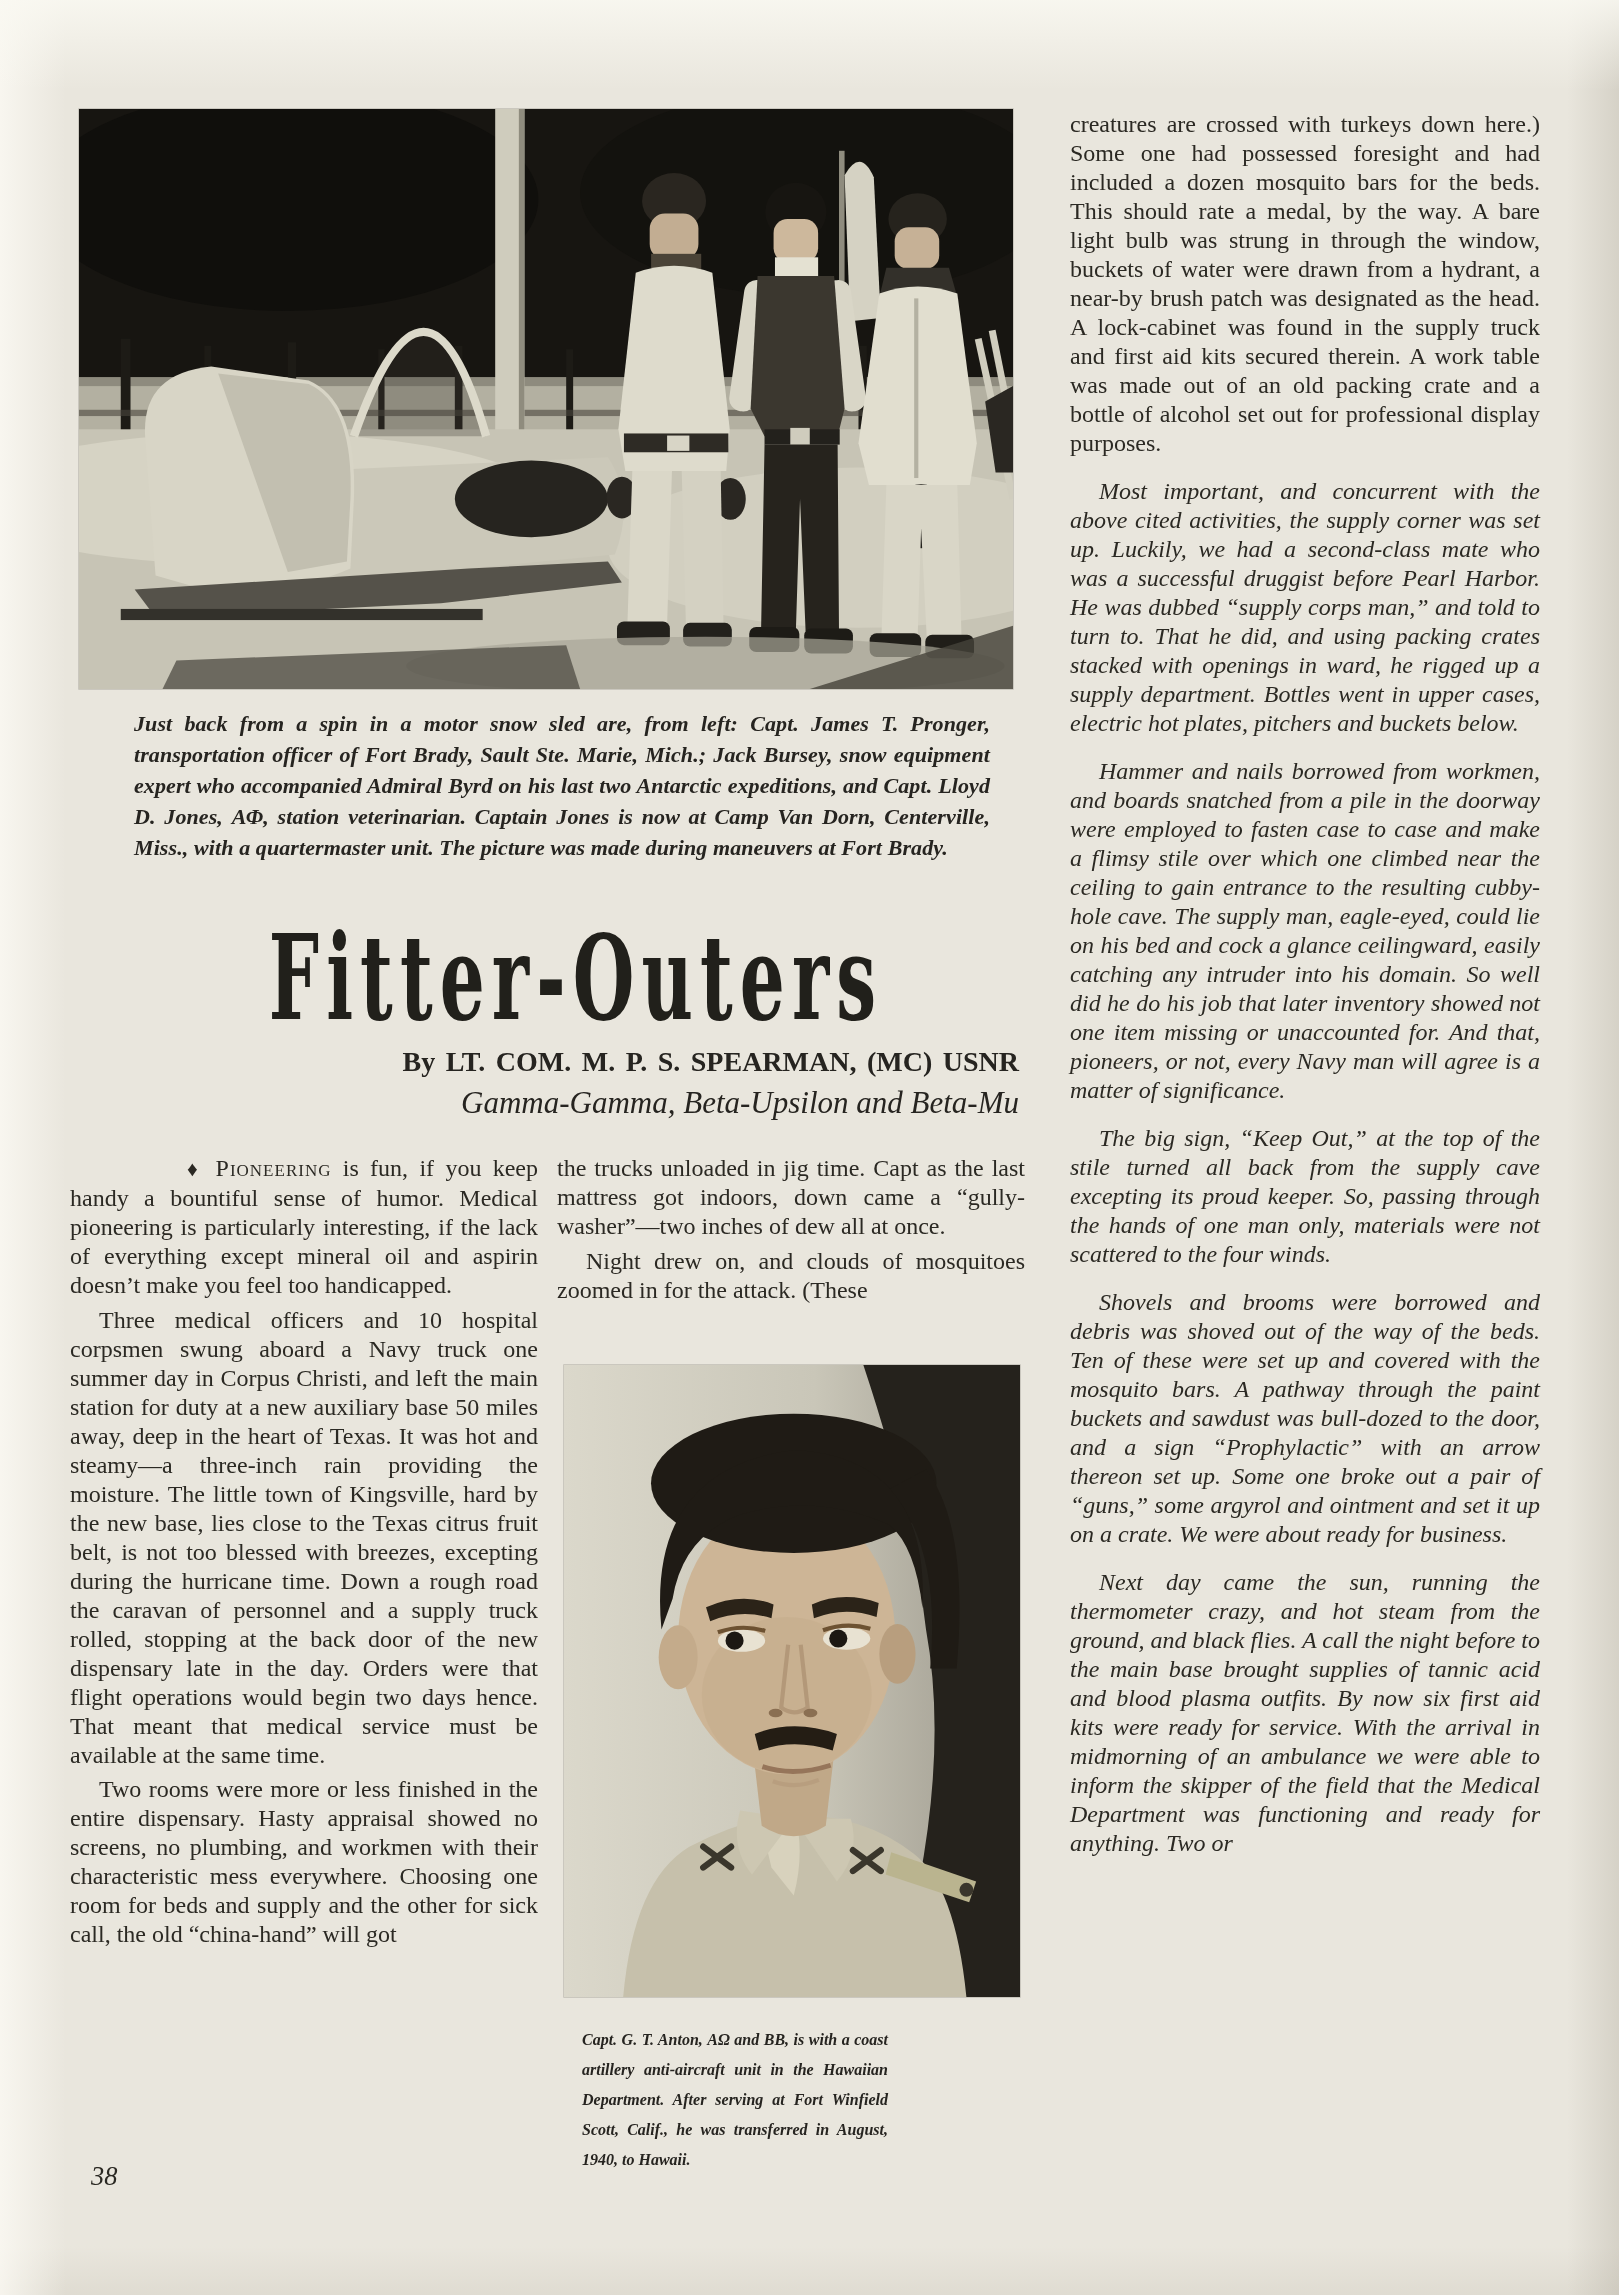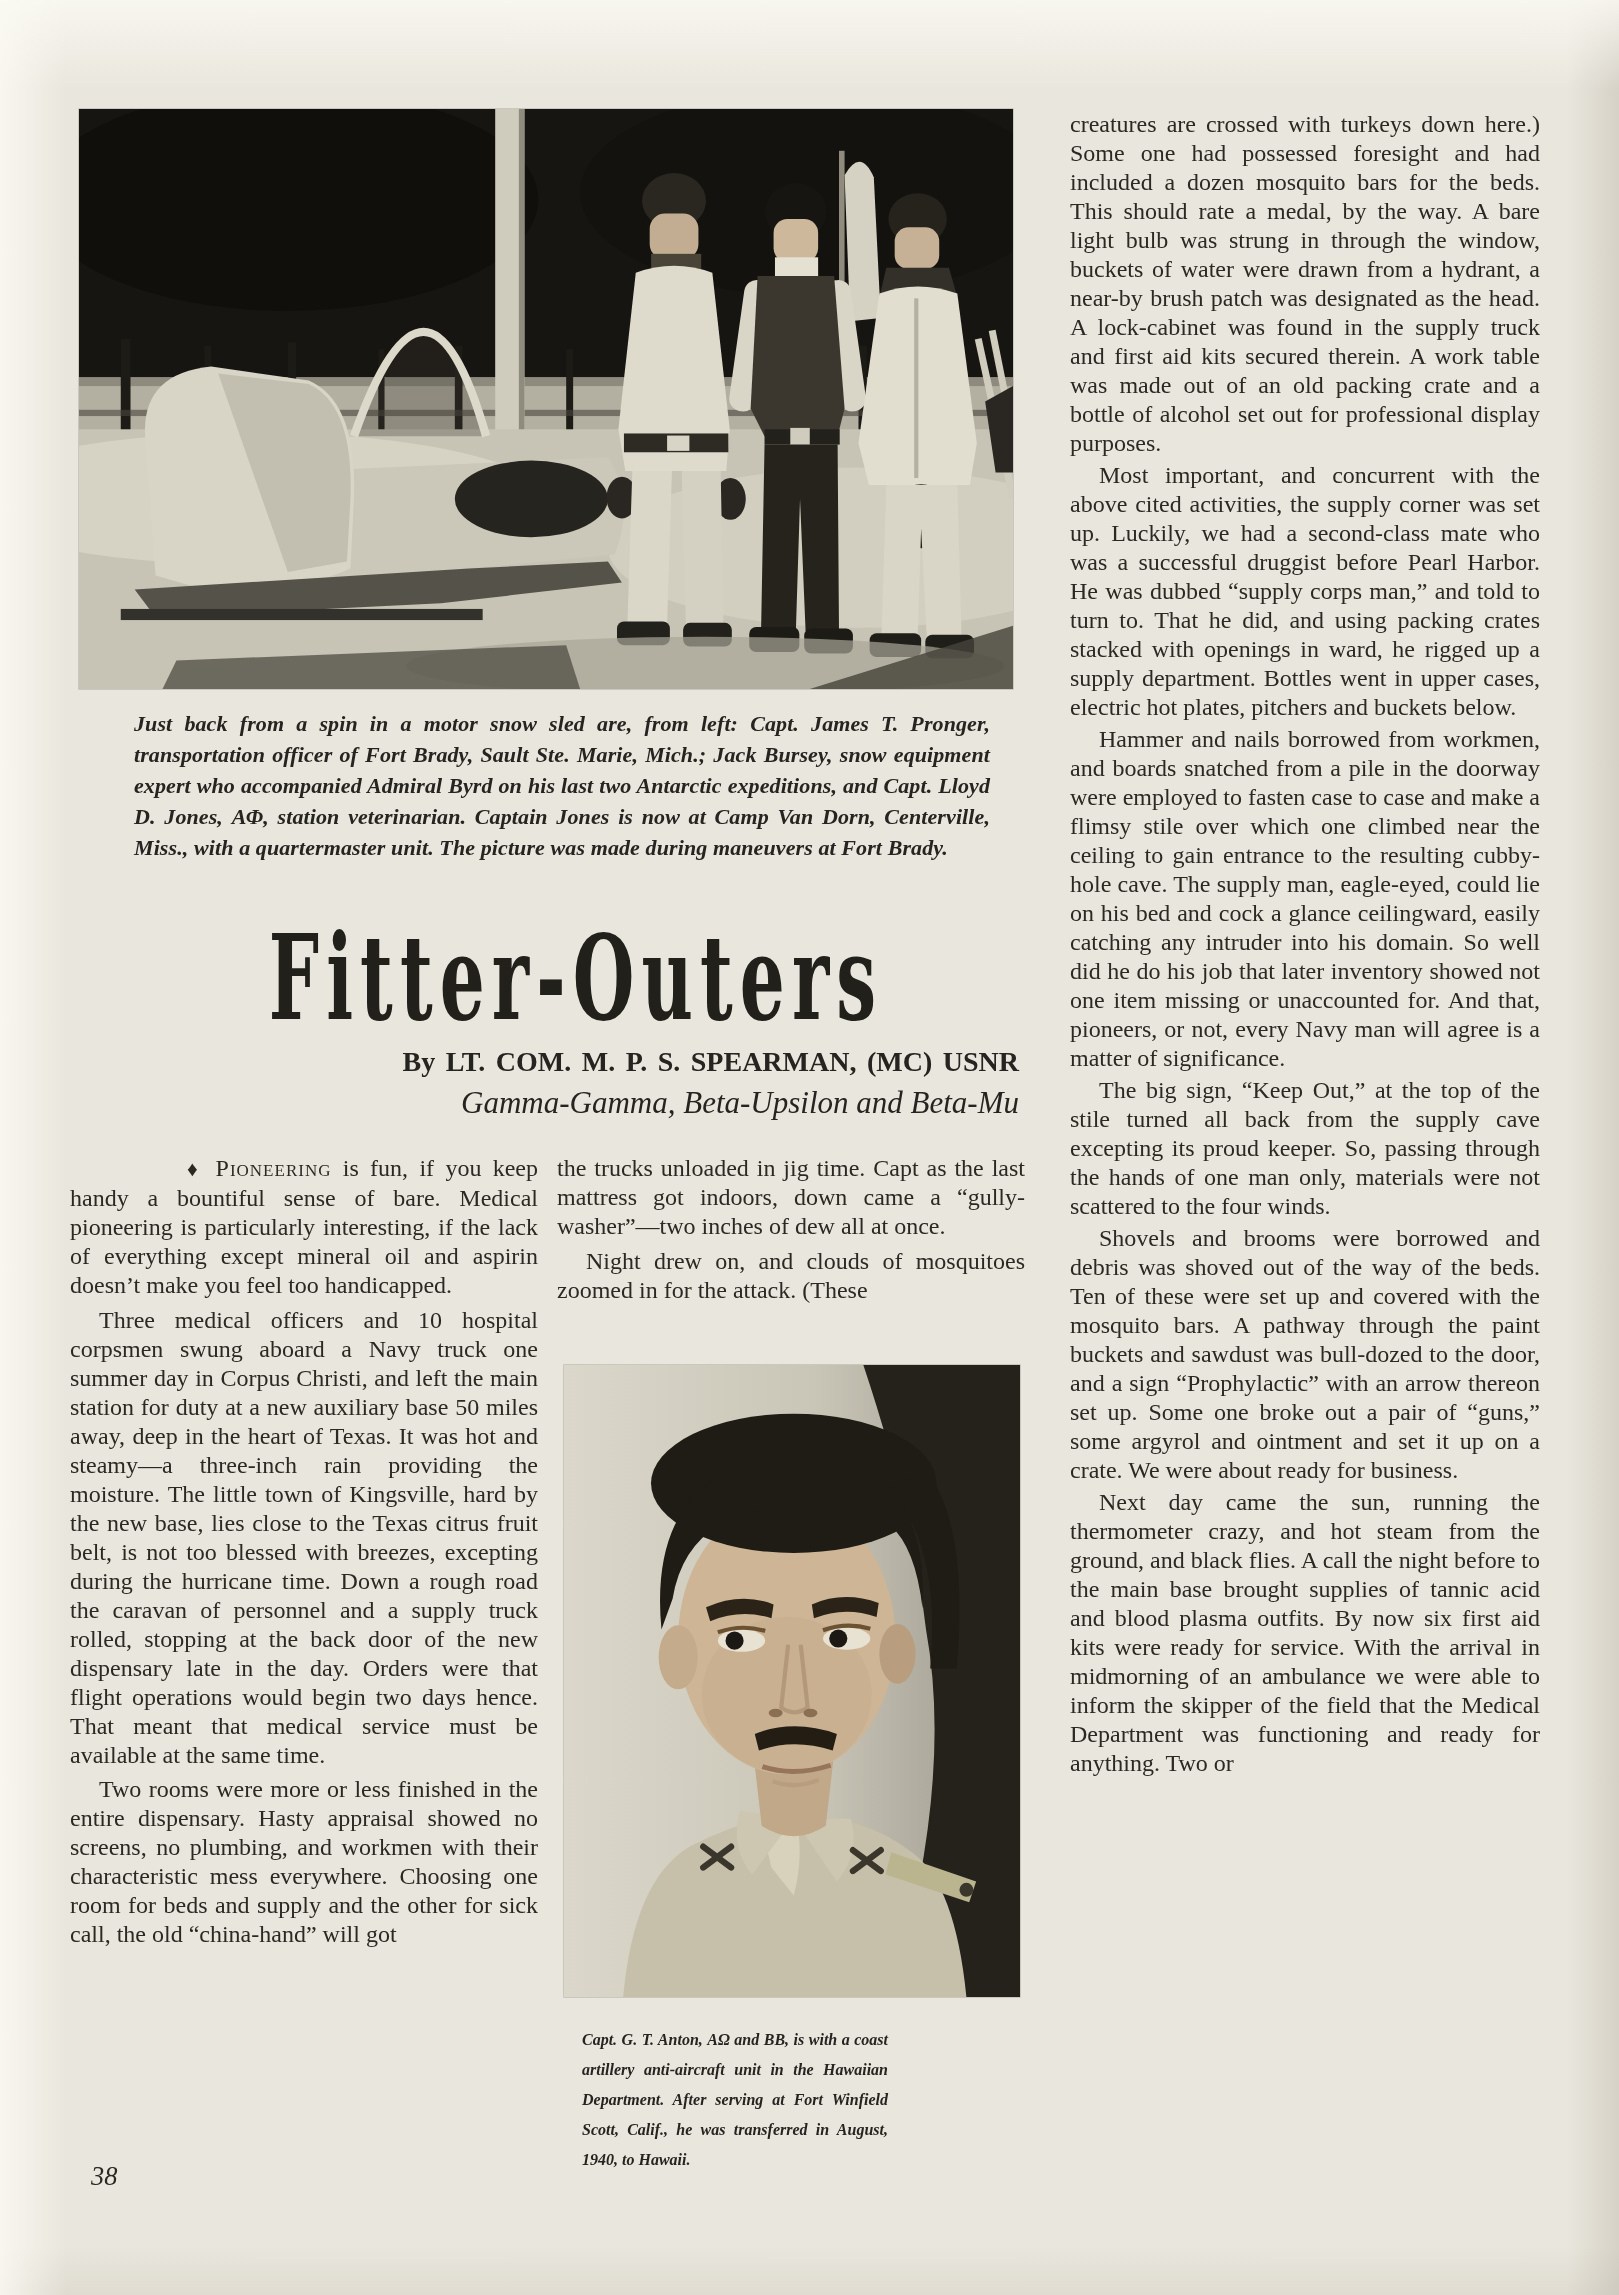--- a/index.html
+++ b/index.html
@@ -44,21 +44,21 @@
   .col{
     position:absolute; top:1154px; width:468px;
     font-size:24px; line-height:29px; text-align:justify;
     color:#2b2923;
   }
   #col-left{left:70px;}
   #col-middle{left:557px;}
   #col-right{left:1070px; top:110px; width:470px;}
   .col p{margin:0; text-indent:29px;}
   .col p + p{margin-top:5.6px;}
-  #col-right p + p{margin-top:3px;}
+  #col-right p + p{margin-top:19px;font-style:italic;}
   .col p.cont{text-indent:0;}
   p.lead{text-indent:117px;}
   .lead-marker{font-size:21px; letter-spacing:12.5px;}
   .lead-word{font-variant:small-caps; letter-spacing:1px;}
 
   
   #portrait-photo{left:564px; top:1365px; width:456px; height:632px;}
   #portrait-caption{
     position:absolute; left:582px; top:2025px; width:306px;
     font-size:16px; line-height:30px; font-weight:bold; font-style:italic;
@@ -163,21 +163,21 @@
 
   <div id="snow-caption">Just back from a spin in a motor snow sled are, from left: Capt. James T. Pronger, transportation officer of Fort Brady, Sault Ste. Marie, Mich.; Jack Bursey, snow equipment expert who accompanied Admiral Byrd on his last two Antarctic expeditions, and Capt. Lloyd D. Jones, ΑΦ, station veterinarian. Captain Jones is now at Camp Van Dorn, Centerville, Miss., with a quartermaster unit. The picture was made during maneuvers at Fort Brady.</div>
 
   <div id="masthead">
     <div class="title-line"><h1>Fitter-Outers</h1></div>
     <div class="byline">By LT. COM. M. P. S. SPEARMAN, (MC) USNR</div>
     <div class="chapters">Gamma-Gamma, Beta-Upsilon and Beta-Mu</div>
   </div>
 
   <div class="col" id="col-left">
-    <p class="lead"><span class="lead-marker">♦</span><span class="lead-word">Pioneering</span><span> is fun, if you keep handy a bountiful sense of bare. Medical pioneering is particularly interesting, if the lack of everything except mineral oil and aspirin doesn’t make you feel too handicapped.</span></p>
+    <p class="lead"><span class="lead-marker">♦</span><span class="lead-word">Pioneering</span><span> is fun, if you keep handy a bountiful sense of humor. Medical pioneering is particularly interesting, if the lack of everything except mineral oil and aspirin doesn’t make you feel too handicapped.</span></p>
     <p>Three medical officers and 10 hospital corpsmen swung aboard a Navy truck one summer day in Corpus Christi, and left the main station for duty at a new auxiliary base 50 miles away, deep in the heart of Texas. It was hot and steamy—a three-inch rain providing the moisture. The little town of Kingsville, hard by the new base, lies close to the Texas citrus fruit belt, is not too blessed with breezes, excepting during the hurricane time. Down a rough road the caravan of personnel and a supply truck rolled, stopping at the back door of the new dispensary late in the day. Orders were that flight operations would begin two days hence. That meant that medical service must be available at the same time.</p>
     <p>Two rooms were more or less finished in the entire dispensary. Hasty appraisal showed no screens, no plumbing, and workmen with their characteristic mess everywhere. Choosing one room for beds and supply and the other for sick call, the old “china-hand” will got</p>
   </div>
 
   <div class="col" id="col-middle">
     <p class="cont">the trucks unloaded in jig time. Capt as the last mattress got indoors, down came a “gully-washer”—two inches of dew all at once.</p>
     <p>Night drew on, and clouds of mosquitoes zoomed in for the attack. (These</p>
   </div>
 
   <div class="photo-frame" id="portrait-photo">

